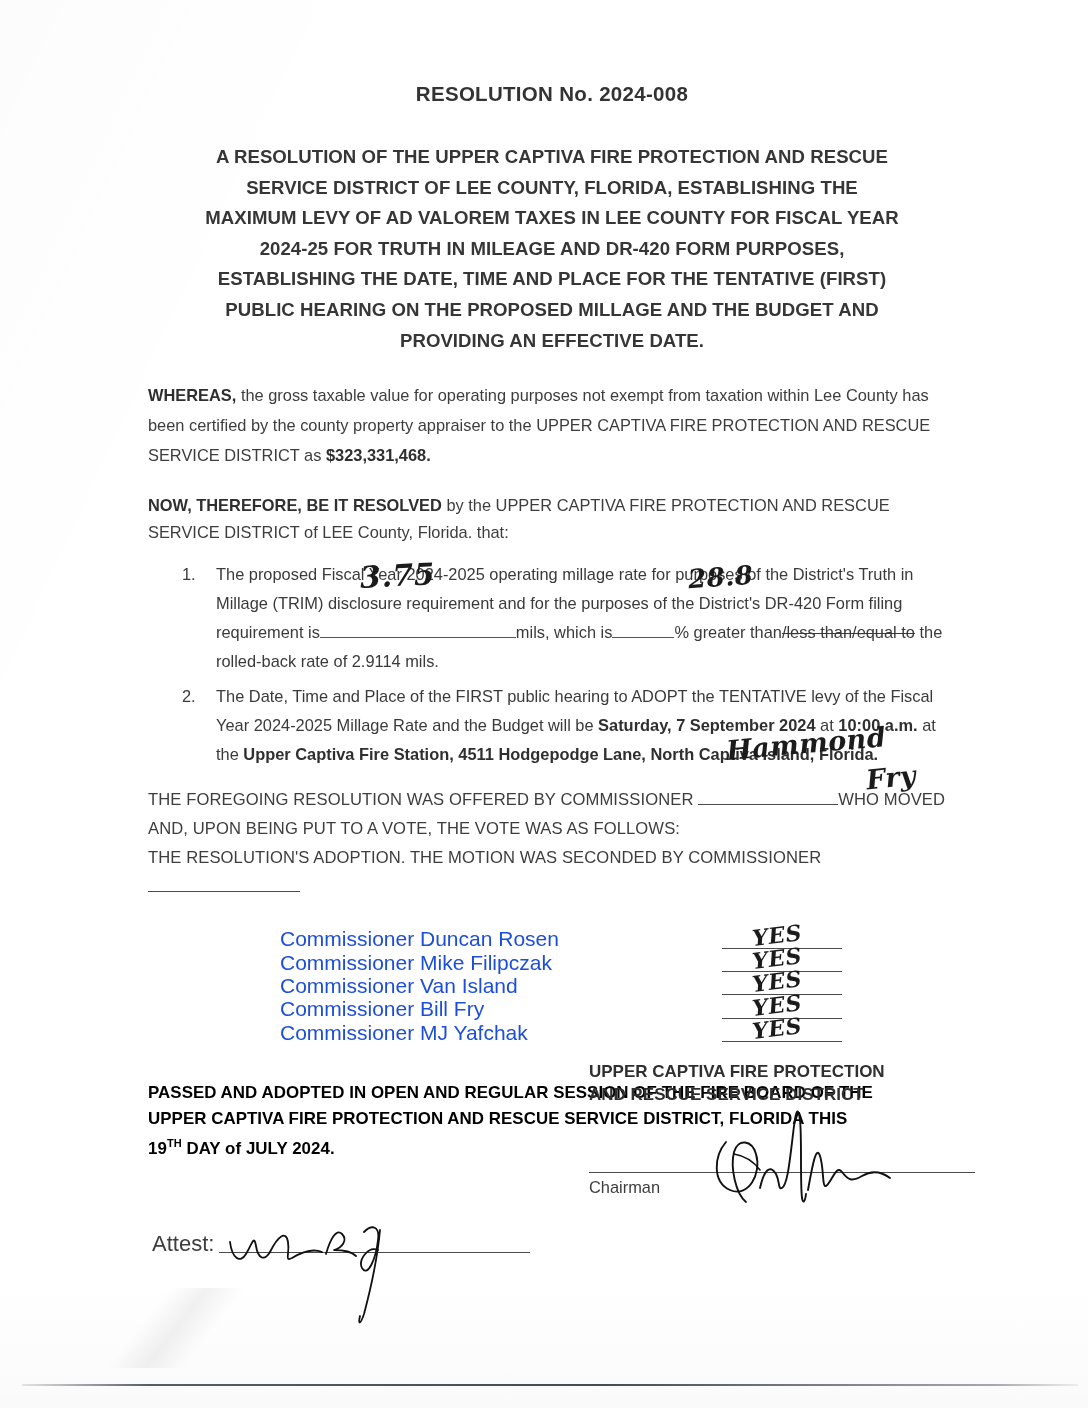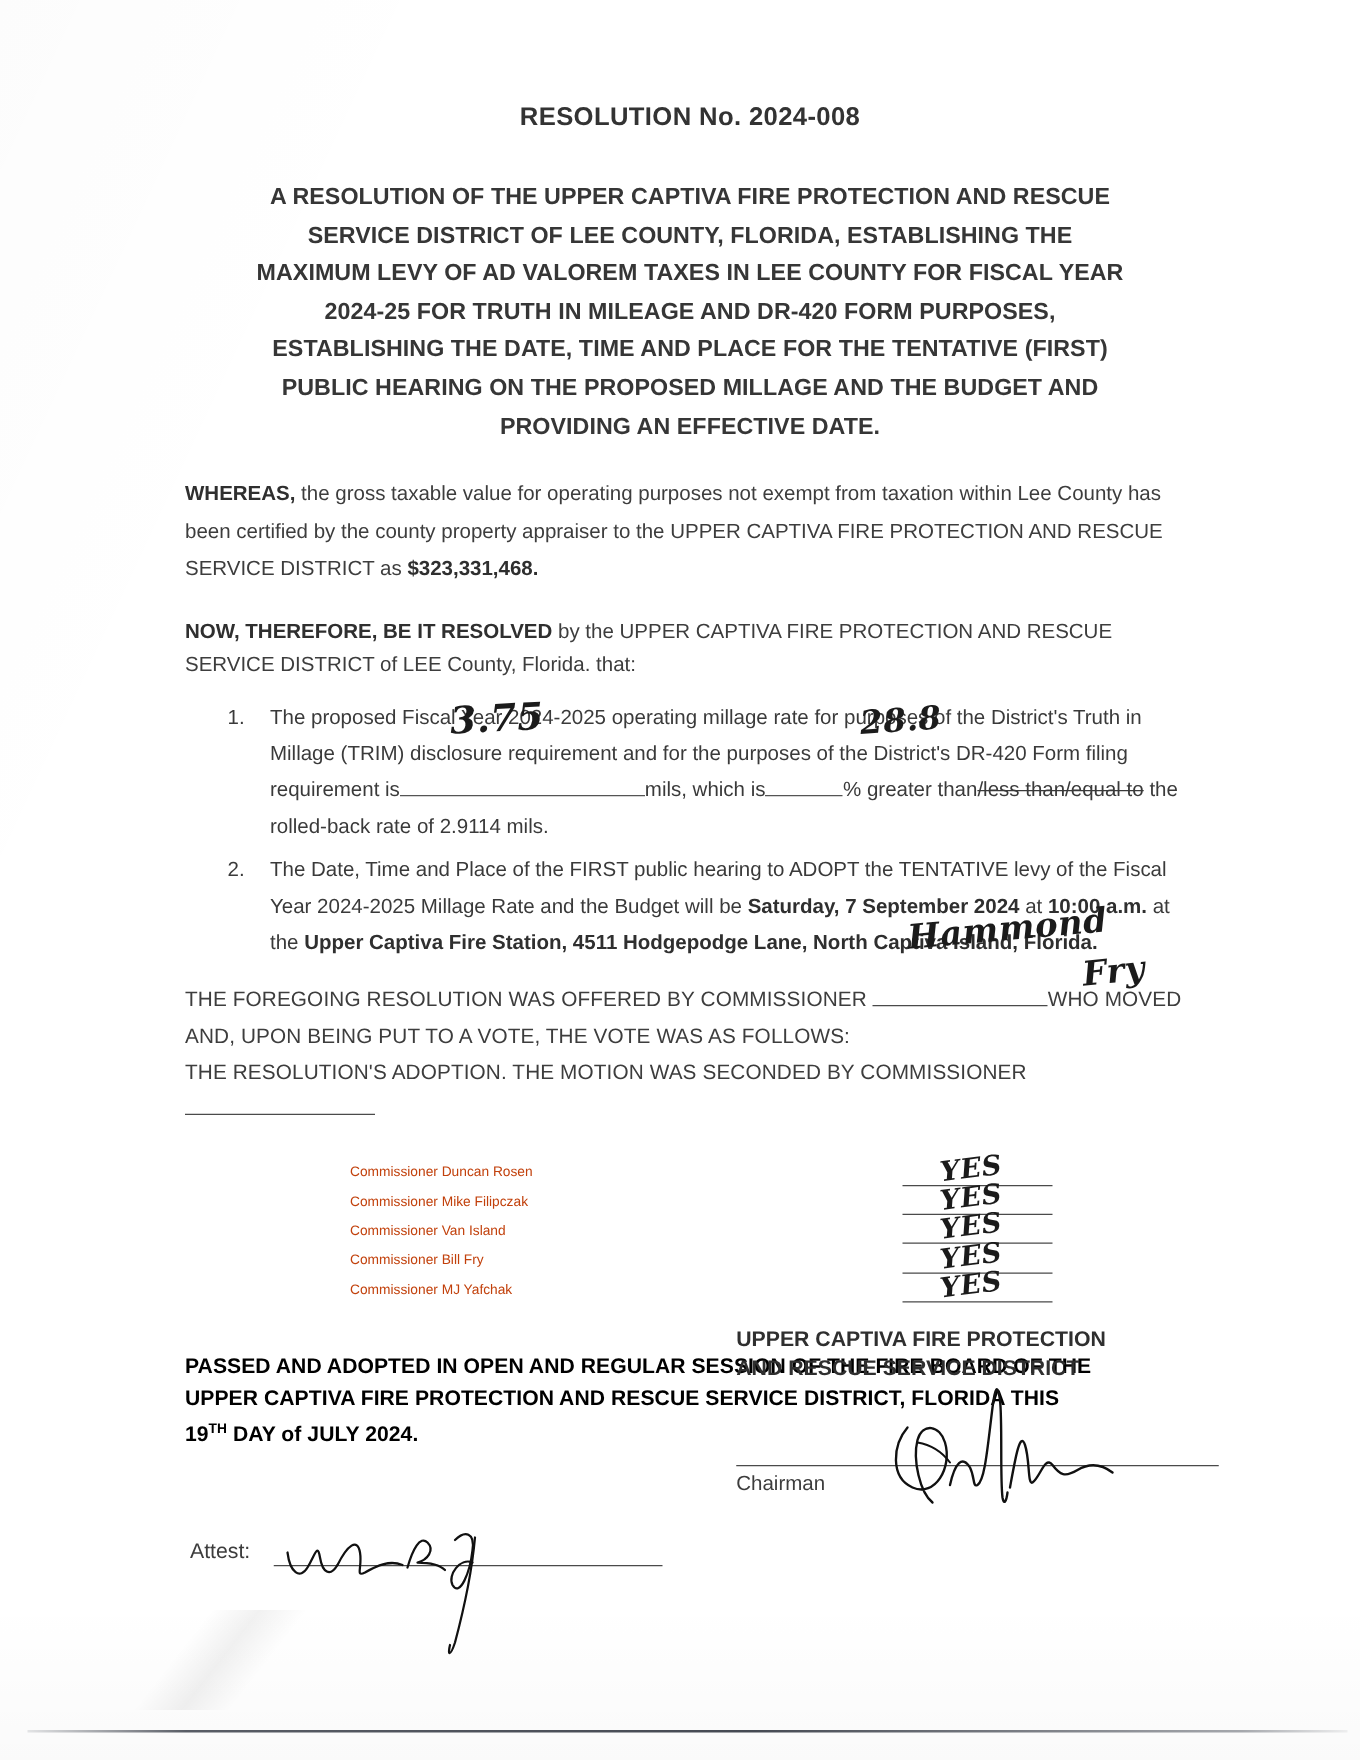--- a/index.html
+++ b/index.html
@@ -168,23 +168,23 @@
   .vote-block {
     position: relative;
     margin-top: 26px;
     padding-left: 132px;
   }
   .vote-row {
     position: relative;
     height: 23.4px;
   }
   .vote-name {
-    font-size: 11px;
+    font-size: 21px;
     line-height: 23.4px;
-    color: #c2410c;
+    color: #1d4ed8;
     white-space: nowrap;
   }
   .vote-line {
     position: absolute;
     left: 442px;
     bottom: 2px;
     width: 120px;
     border-bottom: 1.5px solid #4a4a4a;
   }
   .vote-mark {
@@ -226,21 +226,21 @@
     left: 589px;
     top: 1178px;
     font-size: 16.4px;
     color: #3d3d3d;
   }
 
   .attest-label {
     position: absolute;
     left: 152px;
     top: 1231px;
-    font-size: 17px;
+    font-size: 22px;
     color: #3d3d3d;
   }
   .attest-line {
     position: absolute;
     left: 219px;
     top: 1252px;
     width: 311px;
     border-bottom: 1.5px solid #4a4a4a;
   }
 

